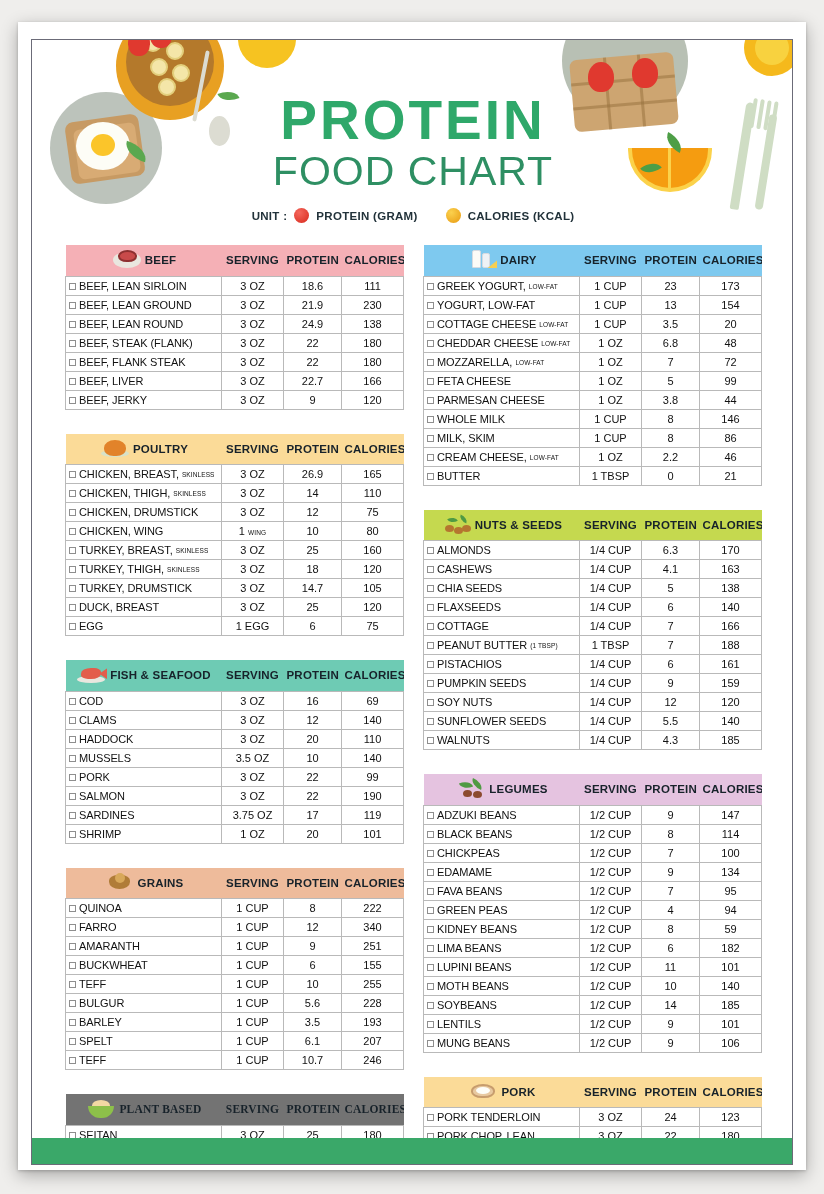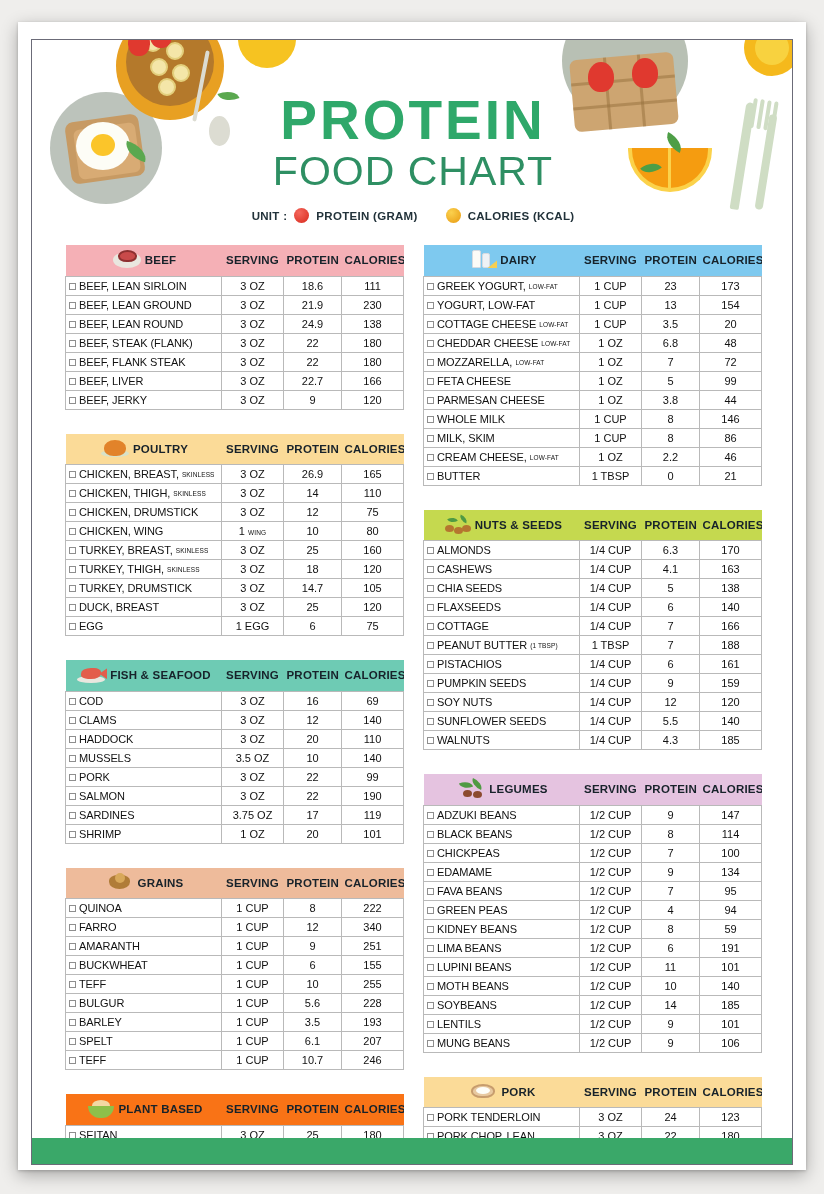--- a/index.html
+++ b/index.html
@@ -222,21 +222,21 @@
     vertical-align: middle; background: #fff;
   }
   .nm { vertical-align: middle; letter-spacing: -.1px; }
   .sm { font-size: 6.5px; letter-spacing: .1px; vertical-align: middle; }
 
   
   .hd-beef   thead th { background: #f5b0b6; }
   .hd-poultry thead th { background: #fbdb98; }
   .hd-fish   thead th { background: #6ecbb4; }
   .hd-grains thead th { background: #eebb9b; }
-  .hd-plant  thead th { background: #f97316; }
+  .hd-plant  thead th { background: #737373; font-family: Liberation Serif, serif; }
   .hd-dairy  thead th { background: #7ec9ef; }
   .hd-nuts   thead th { background: #c5d94f; }
   .hd-legumes thead th { background: #e5c3e0; }
   .hd-pork   thead th { background: #fbdb98; }
 
   
   .ic-plate {
     position: absolute; left: 1px; top: 3px;
     width: 28px; height: 16px; background: #e9e7df;
     border-radius: 50%;
@@ -927,21 +927,21 @@
             <tr>
               <td class="name"><span class="cb"></span><span class="nm">KIDNEY BEANS</span></td>
               <td class="num">1/2 CUP</td>
               <td class="num">8</td>
               <td class="num">59</td>
             </tr>
             <tr>
               <td class="name"><span class="cb"></span><span class="nm">LIMA BEANS</span></td>
               <td class="num">1/2 CUP</td>
               <td class="num">6</td>
-              <td class="num">191</td>
+              <td class="num">182</td>
             </tr>
             <tr>
               <td class="name"><span class="cb"></span><span class="nm">LUPINI BEANS</span></td>
               <td class="num">1/2 CUP</td>
               <td class="num">11</td>
               <td class="num">101</td>
             </tr>
             <tr>
               <td class="name"><span class="cb"></span><span class="nm">MOTH BEANS</span></td>
               <td class="num">1/2 CUP</td>

